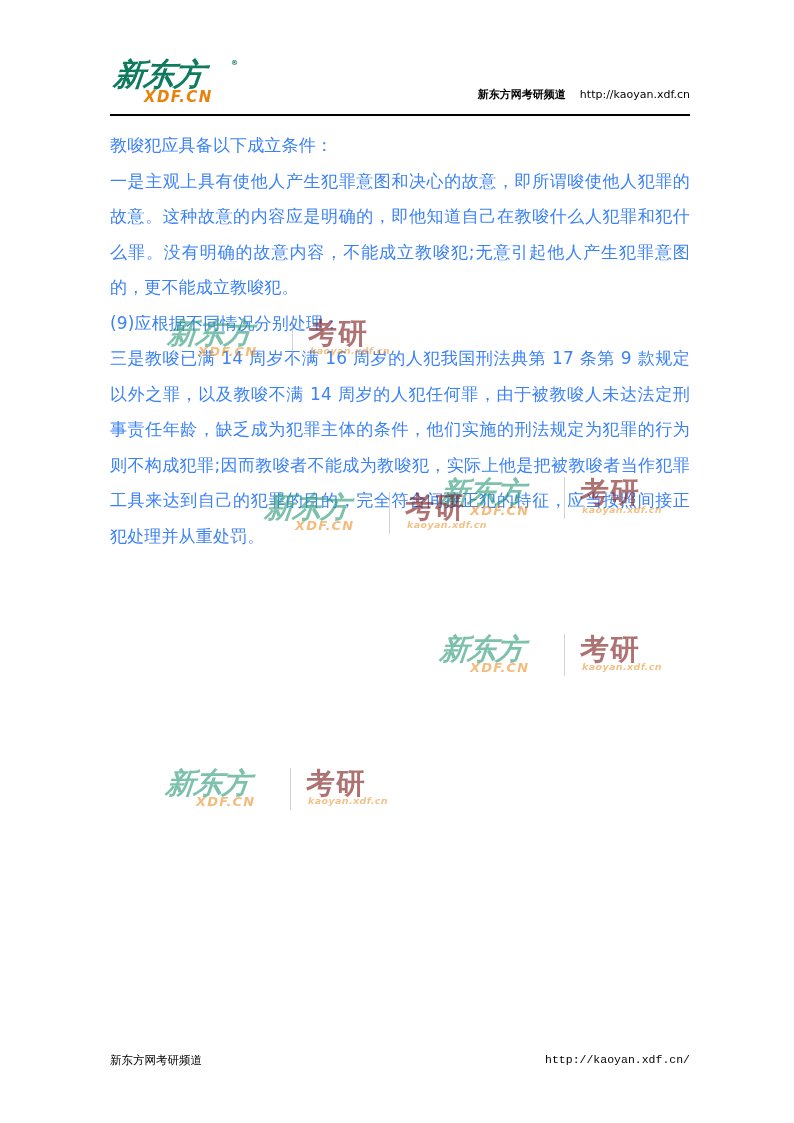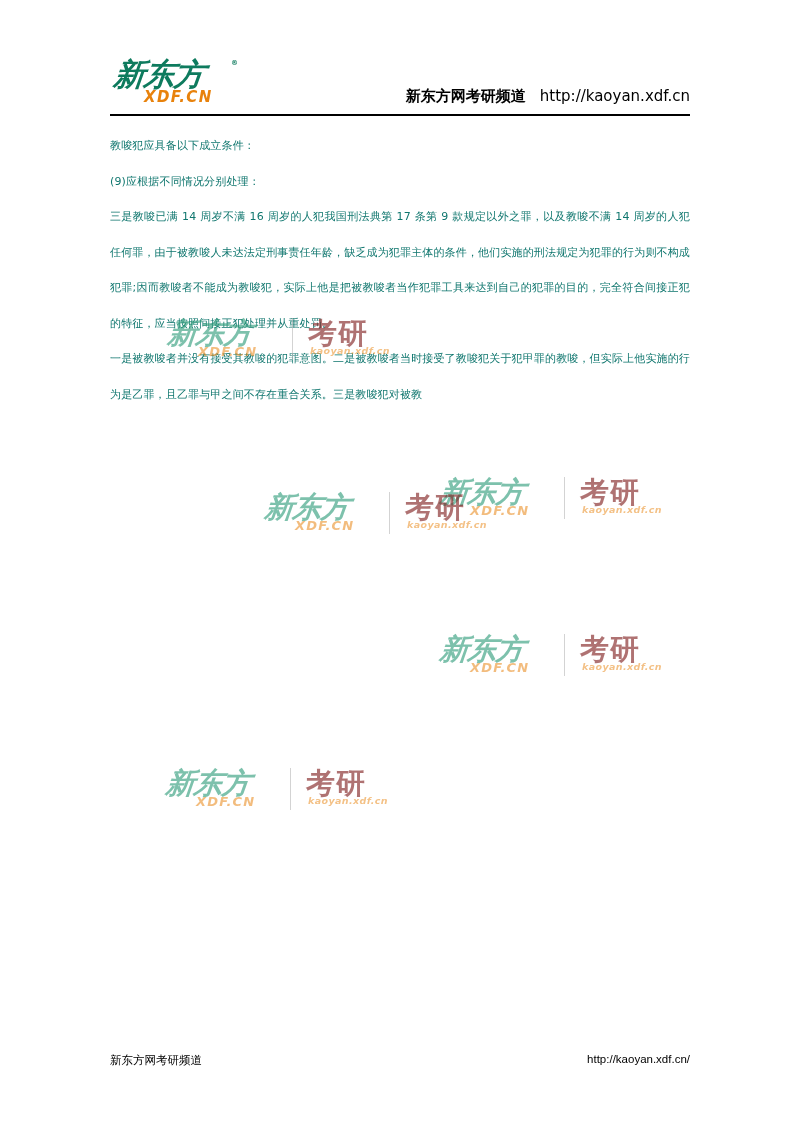--- a/index.html
+++ b/index.html
@@ -67,21 +67,21 @@
     font-size: 15px;
     font-weight: bold;
     color: #e8820c;
     letter-spacing: 1.4px;
     font-style: italic;
   }
   .header-right {
     position: absolute;
     right: 0px;
     top: 29px;
-    font-size: 15px;
+    font-size: 11px;
     color: #000;
     white-space: nowrap;
     font-weight: bold;
   }
   .header-right .hr-url {
     font-family: "DejaVu Sans", "Liberation Sans", sans-serif;
     font-weight: normal;
     margin-left: 14px;
     letter-spacing: 0px;
   }
@@ -95,23 +95,23 @@
   }
 
   
   .content {
     position: absolute;
     left: 110px;
     top: 128px;
     width: 580px;
   }
   .para {
-    font-size: 11px;
+    font-size: 17px;
     line-height: 35.5px;
-    color: #0f766e;
+    color: #3b82f6;
     text-align: justify;
     margin: 0 0 0 0;
     letter-spacing: 0.15px;
     word-break: break-all;
   }
   .para + .para {
     margin-top: 0px;
   }
 
   
@@ -204,21 +204,21 @@
     position: absolute;
     left: 0;
     top: 0;
     white-space: nowrap;
   }
   .footer-right {
     position: absolute;
     right: 0;
     top: 0;
     white-space: nowrap;
-    font-family: Liberation Sans, sans-serif;
+    font-family: Liberation Mono, monospace;
   }
 </style>
 </head>
 <body>
 
 <div class="page">
 
   <div class="header">
     <div class="logo">
       <span class="logo-cn">新东方</span>
@@ -226,23 +226,23 @@
       <span class="logo-en">XDF.CN</span>
     </div>
     <div class="header-right">
       <span>新东方网考研频道</span><span class="hr-url">http://kaoyan.xdf.cn</span>
     </div>
   </div>
   <div class="header-rule"></div>
 
   <div class="content">
     <p class="para">教唆犯应具备以下成立条件：</p>
+    <p class="para">一是主观上具有使他人产生犯罪意图和决心的故意，即所谓唆使他人犯罪的故意。这种故意的内容应是明确的，即他知道自己在教唆什么人犯罪和犯什么罪。没有明确的故意内容，不能成立教唆犯;无意引起他人产生犯罪意图的，更不能成立教唆犯。</p>
     <p class="para">(9)应根据不同情况分别处理：</p>
     <p class="para">三是教唆已满 14 周岁不满 16 周岁的人犯我国刑法典第 17 条第 9 款规定以外之罪，以及教唆不满 14 周岁的人犯任何罪，由于被教唆人未达法定刑事责任年龄，缺乏成为犯罪主体的条件，他们实施的刑法规定为犯罪的行为则不构成犯罪;因而教唆者不能成为教唆犯，实际上他是把被教唆者当作犯罪工具来达到自己的犯罪的目的，完全符合间接正犯的特征，应当按照间接正犯处理并从重处罚。</p>
-    <p class="para">一是被教唆者并没有接受其教唆的犯罪意图。二是被教唆者当时接受了教唆犯关于犯甲罪的教唆，但实际上他实施的行为是乙罪，且乙罪与甲之间不存在重合关系。三是教唆犯对被教</p>
   </div>
 
   <div class="wm wm-1">
     <div class="wm-left">
       <span class="wm-cn">新东方</span>
       <span class="wm-en">XDF.CN</span>
     </div>
     <div class="wm-div"></div>
     <div class="wm-right">
       <span class="wm-cn2">考研</span>

